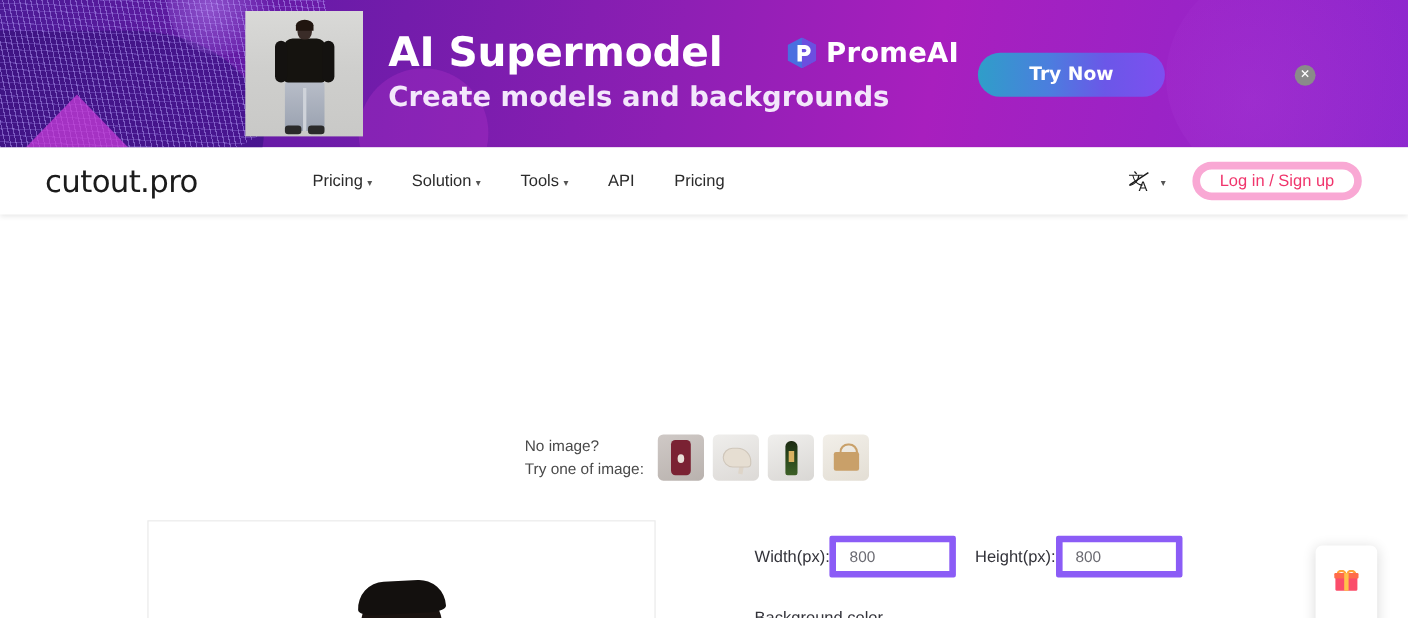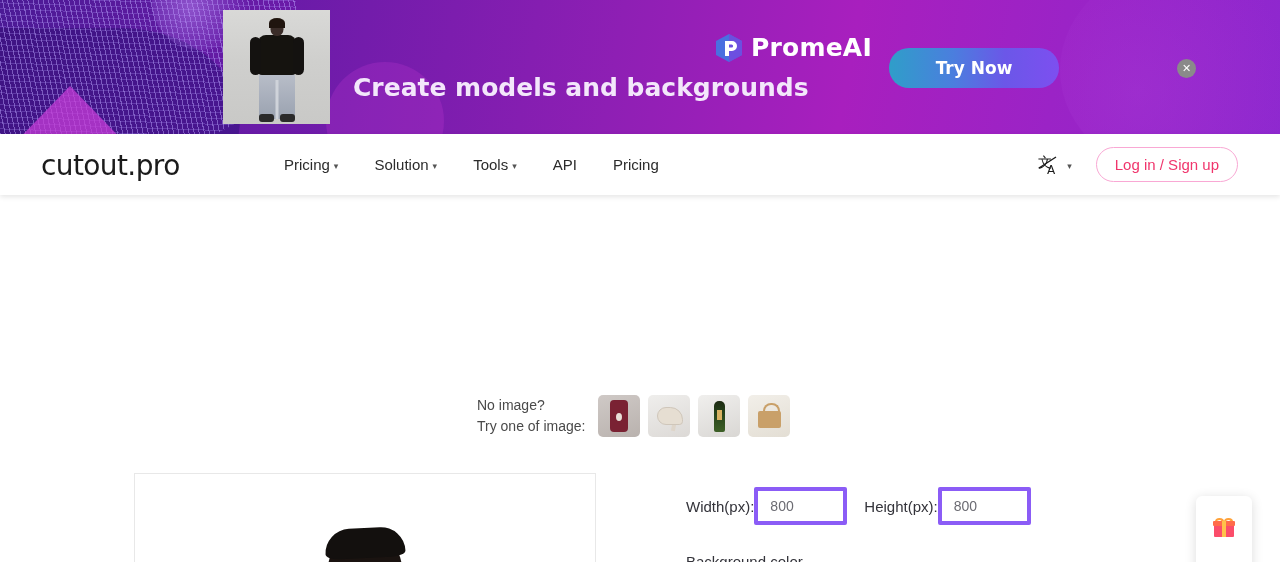--- a/index.html
+++ b/index.html
@@ -132,21 +132,21 @@
     display: flex; align-items: center; gap: 4px;
     font-size: 15px; color: #2b2b2b; cursor: pointer; white-space: nowrap;
   }
   .chev { font-size: 9px; color: #555; position: relative; top: 1px; }
   .header-right {
     position: absolute; right: 42px; display: flex; align-items: center; gap: 24px;
   }
   .lang { display: flex; align-items: center; gap: 5px; cursor: pointer; }
   .lang svg { display: block; }
   .login-btn {
-    border: 1px solid #f9a8d4; border-radius: 19px;
+    border: 7px solid #f9a8d4; border-radius: 19px;
     padding: 0 18px; height: 35px;
     display: flex; align-items: center; justify-content: center;
     color: #f0356c; font-size: 15px; background: #fff; cursor: pointer;
     white-space: nowrap;
   }
 
   
   .main { position: relative; width: 1280px; height: 367px; background: #fff; }
 
   .samples {
@@ -181,21 +181,21 @@
   }
   .person { position: absolute; left: 50%; top: 58px; transform: translateX(-50%); width: 200px; height: 260px; }
   .p-hair { position:absolute; left:50%; top:0; transform:translateX(-50%); width:74px; height:50px; background:#1a1310; border-radius:40px 40px 12px 12px; }
   .p-hair2 { position:absolute; left:50%; top:-4px; transform:translateX(-50%) rotate(-3deg); width:80px; height:30px; background:#13100e; border-radius:40px 40px 30% 30%; }
   .p-face { position:absolute; left:50%; top:16px; transform:translateX(-50%); width:70px; height:82px; background:linear-gradient(180deg,#dba87f 0%,#d09b72 55%,#c08a63 100%); border-radius:34px 34px 42% 42%; }
 
   .form { position: absolute; left: 686px; top: 292px; width: 460px; }
   .row-dim { display: flex; align-items: center; }
   .dim-label { font-size: 15px; color: #33333a; white-space: nowrap; }
   .dim-input {
-    width: 93px; height: 38px; border: 4px solid #8b5cf6; border-radius: 2px;
+    width: 115px; height: 38px; border: 6px solid #8b5cf6; border-radius: 2px;
     padding: 0 12px; font-size: 14px; color: #6b6b72;
     font-family: "Liberation Sans", sans-serif; background:#fff;
   }
   .gap-h { width: 17px; }
   .sec-label { font-size: 15px; color: #33333a; margin-top: 28px; }
 
   
   .float-bar {
     position: absolute; right: 28px; top: 301px;
     width: 56px; height: 217px; background: #ffffff;
@@ -227,20 +227,21 @@
       <div class="bt-legsplit"></div>
     <div class="bt-shoeL"></div>
       <div class="bt-shoeR"></div>
     <div class="bt-torso"></div>
       <div class="bt-armL"></div>
       <div class="bt-armR"></div>
     <div class="bt-head"></div>
       <div class="bt-hair"></div>
   </div>
 
+  <div class="banner-title">AI Supermodel</div>
   <div class="banner-sub">Create models and backgrounds</div>
 
   <div class="prome-wrap">
     <svg class="prome-mark" viewBox="0 0 26 28">
       <path d="M13 0 L26 7 L26 21 L13 28 L0 21 L0 7 Z" fill="#4a6fe0"></path>
       <path d="M13 0 L26 7 L26 21 L13 28 Z" fill="#6c4fe0"></path>
       <path d="M9 7 h7 a5 5 0 0 1 0 10 h-3 v5 h-4 z M13 10.5 v3 h2.6 a1.5 1.5 0 0 0 0-3 z" fill="#ffffff"></path>
     </svg>
     <span class="prome-name">PromeAI</span>
   </div>

